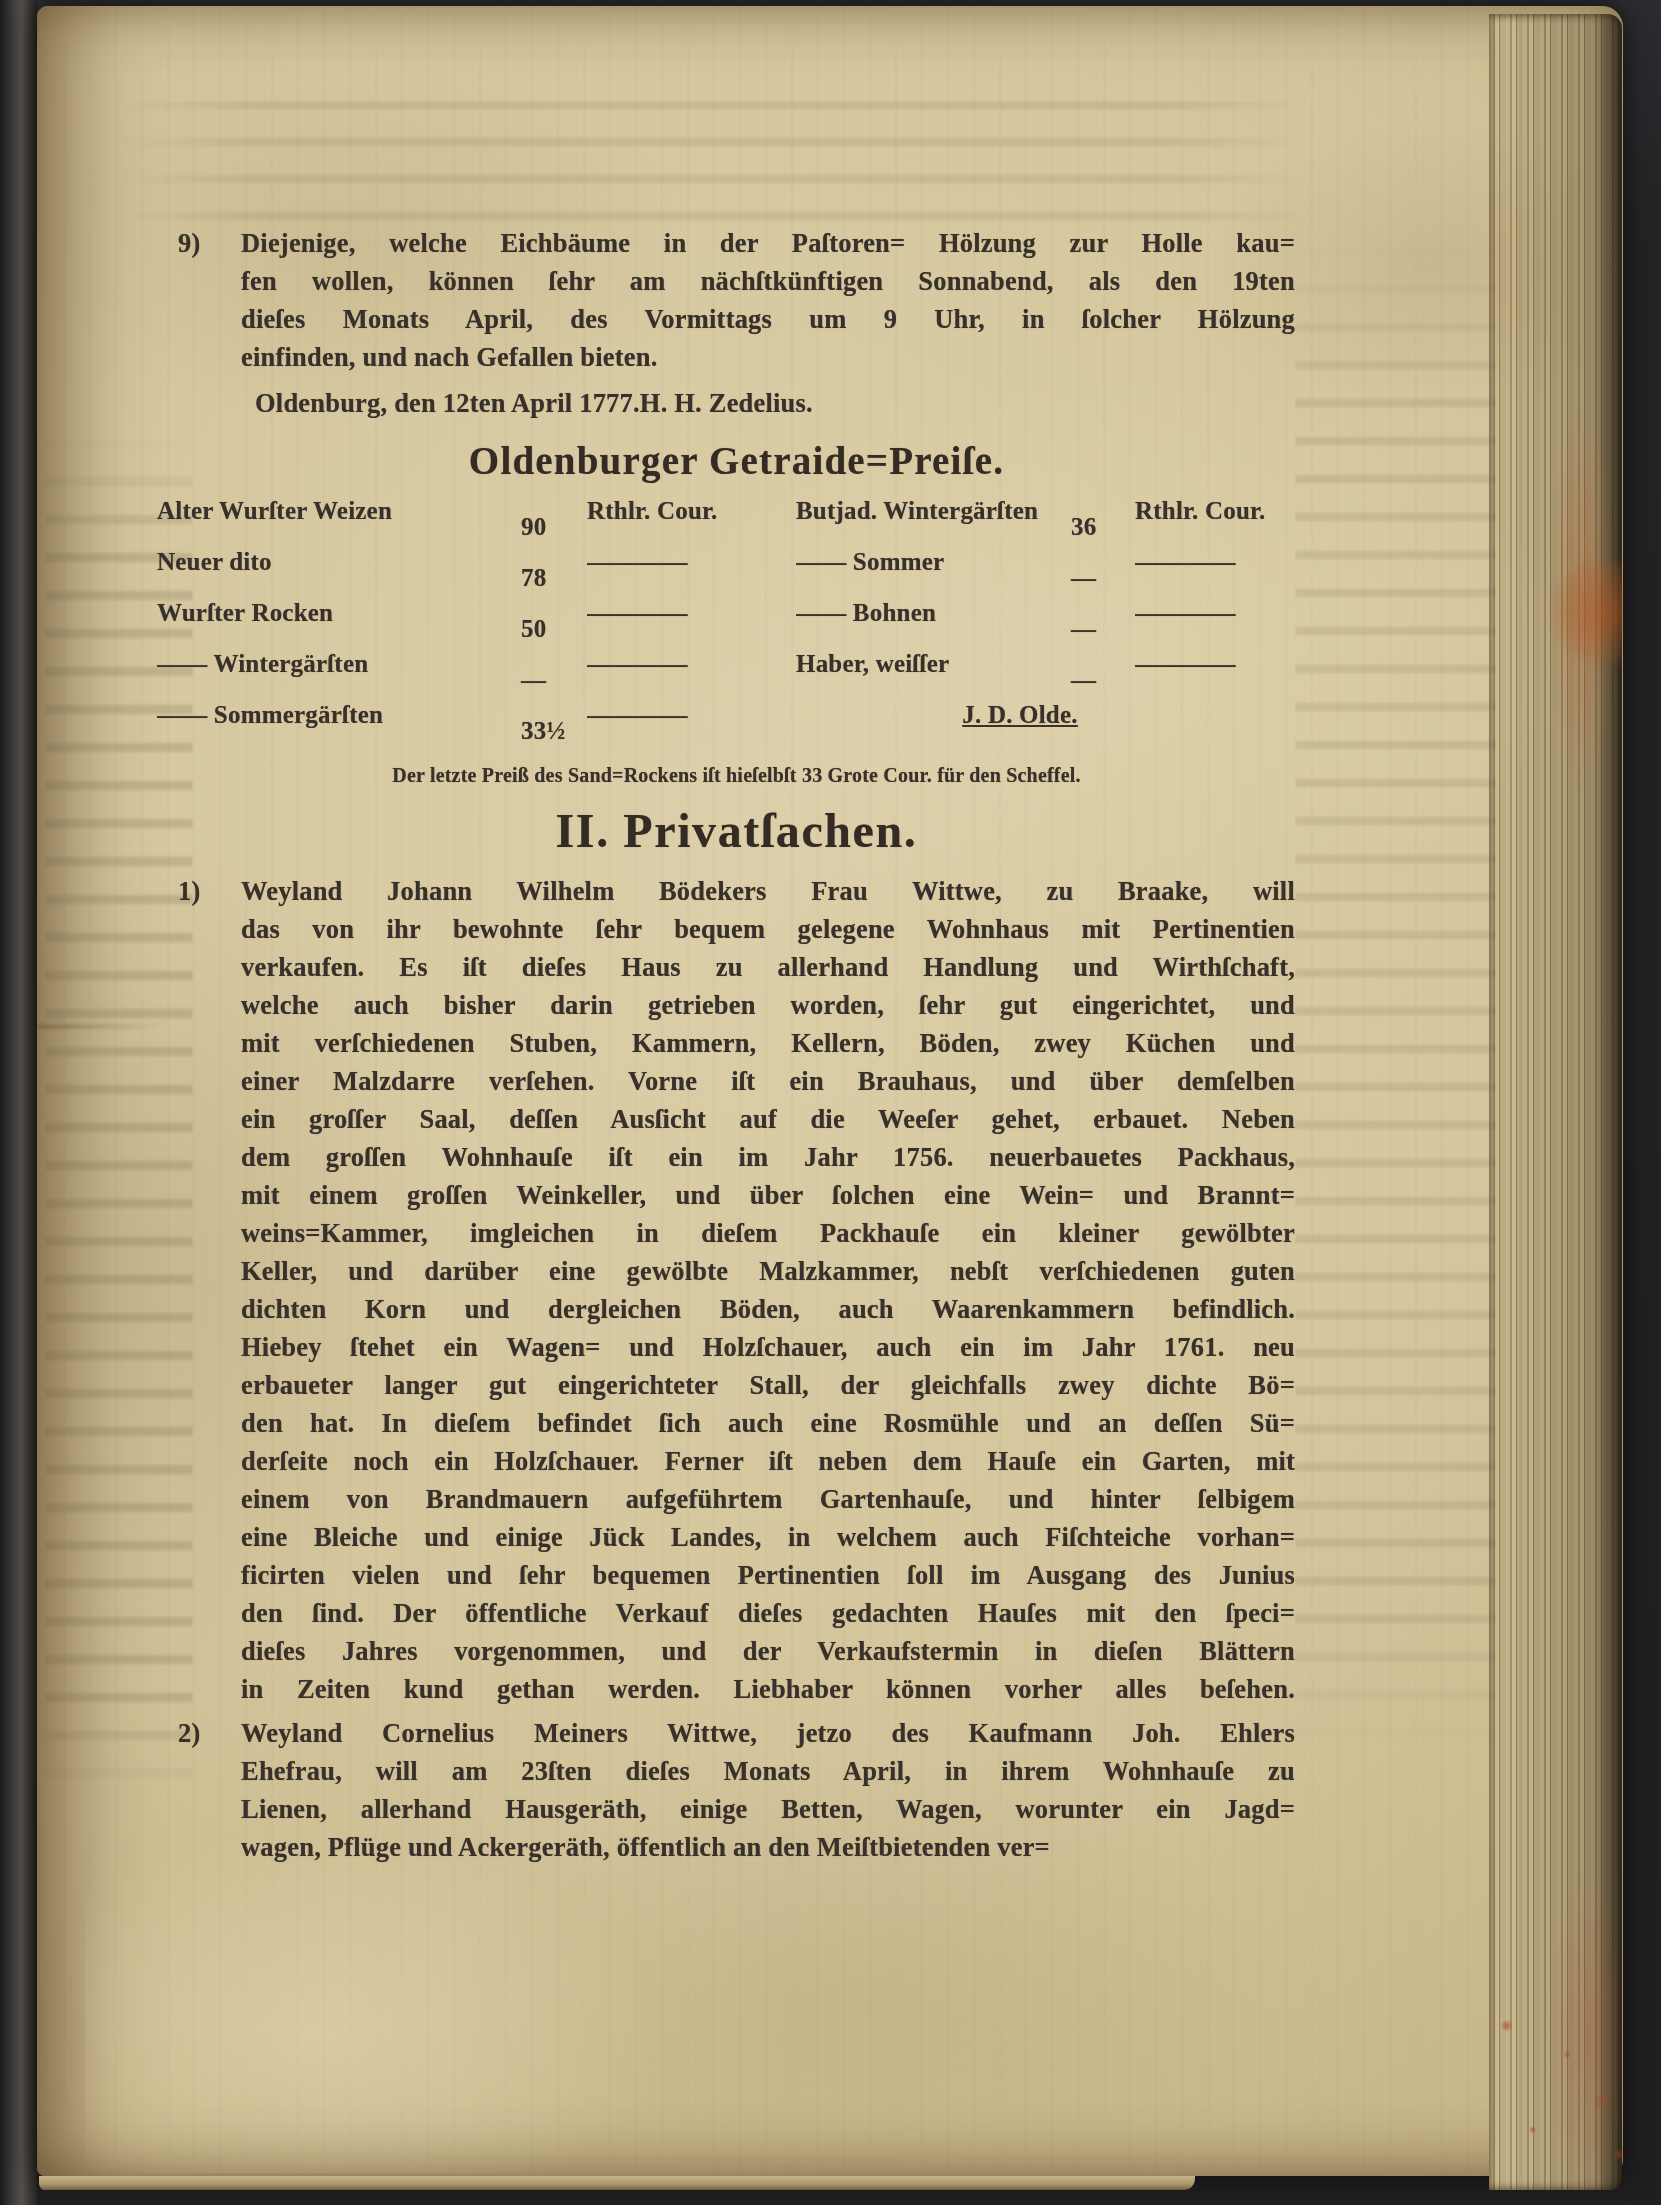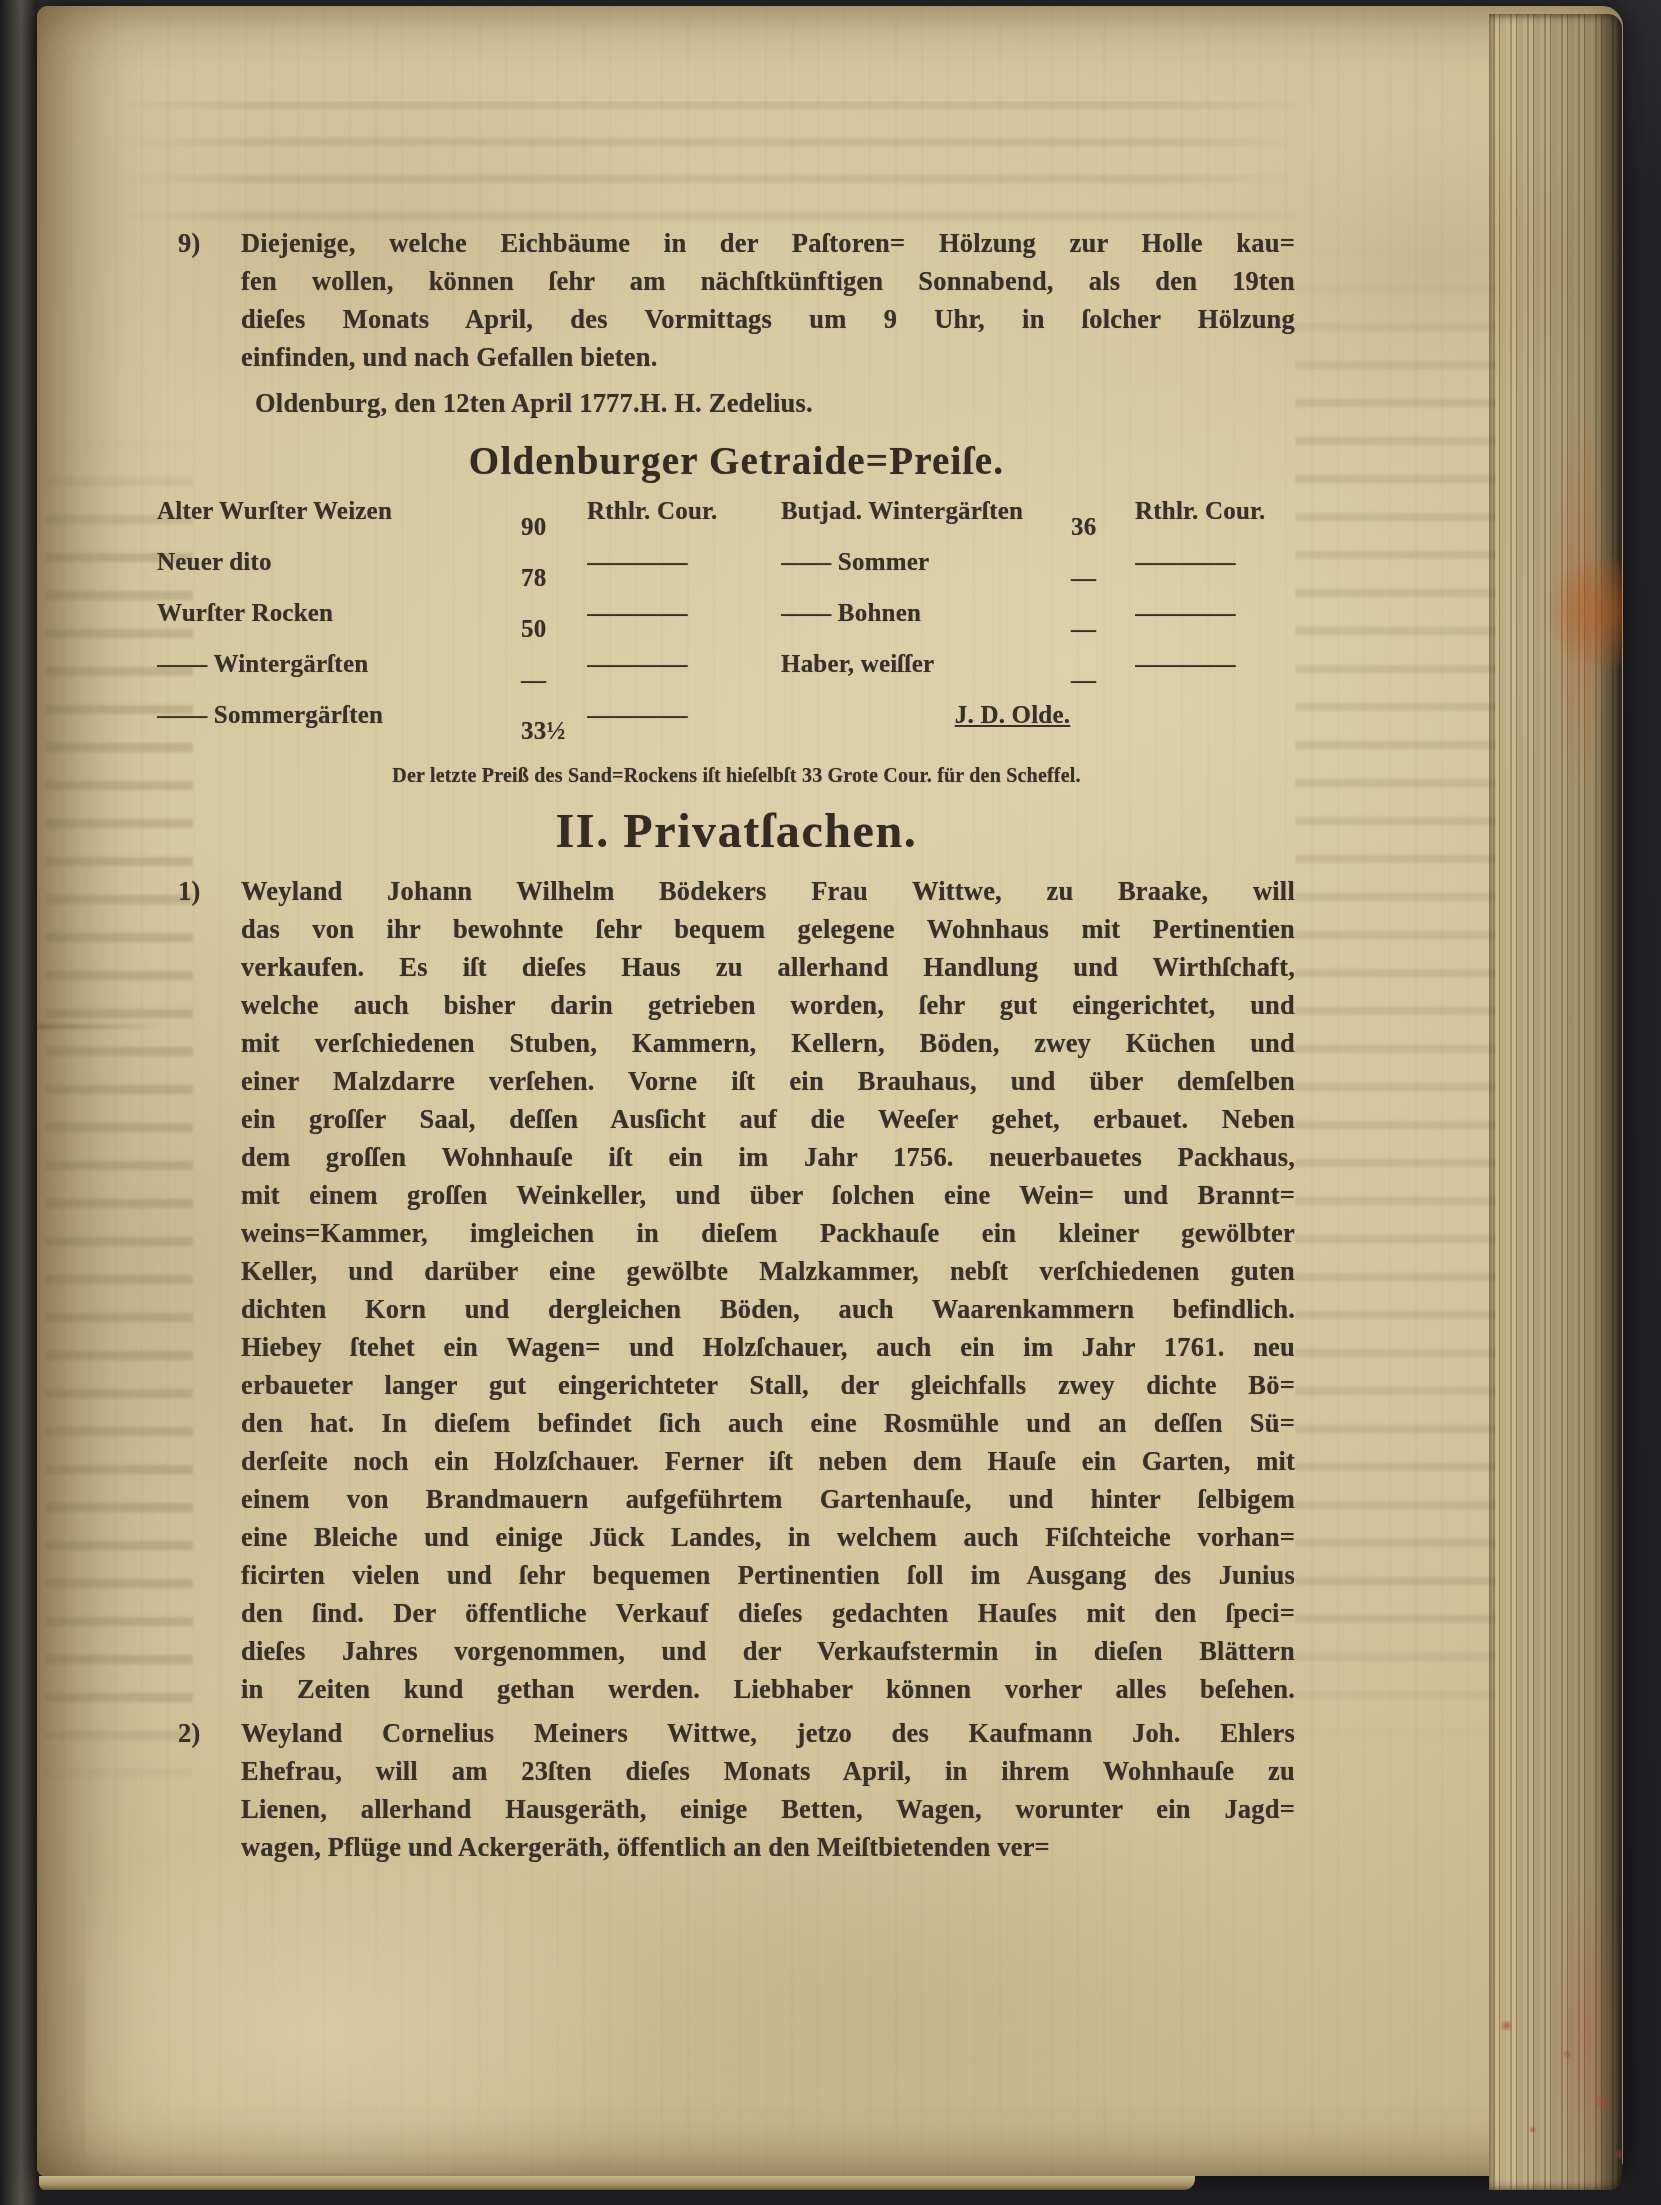--- a/index.html
+++ b/index.html
@@ -118,21 +118,21 @@
   .dateline {
     margin-top: 8px; display: flex; 
     padding-left: 77px; padding-right: 40px; line-height: 38px;
   }
 
   .prices-title {
     margin: 14.4px 0 0 0; font-size: 39px; line-height: 47px;
     text-align: center; letter-spacing: 1.2px; font-weight: 700; color: #332b24;
   }
 
-  .ptable { display: flex; gap: 29px; margin-top: 9.6px; margin-left: -21px; width: 1138px; font-size: 25px; }
+  .ptable { display: flex; gap: 44px; margin-top: 9.6px; margin-left: -21px; width: 1138px; font-size: 25px; }
   .pcol-left { width: 595px; }
   .pcol-right { flex: 1; }
   .prow { display: flex; line-height: 35px; }
   .plabel { flex: 1; white-space: nowrap; overflow: hidden; }
   .pvalue { width: 66px; white-space: nowrap; margin-top: 16px; }
   .pcol-right .pvalue { width: 64px; }
   .punit { width: 165px; white-space: nowrap; overflow: hidden; }
   .pcol-right .punit { width: 160px; }
   .sig-row { display: block; text-align: center; padding-right: 51px; text-decoration: underline; }
 

